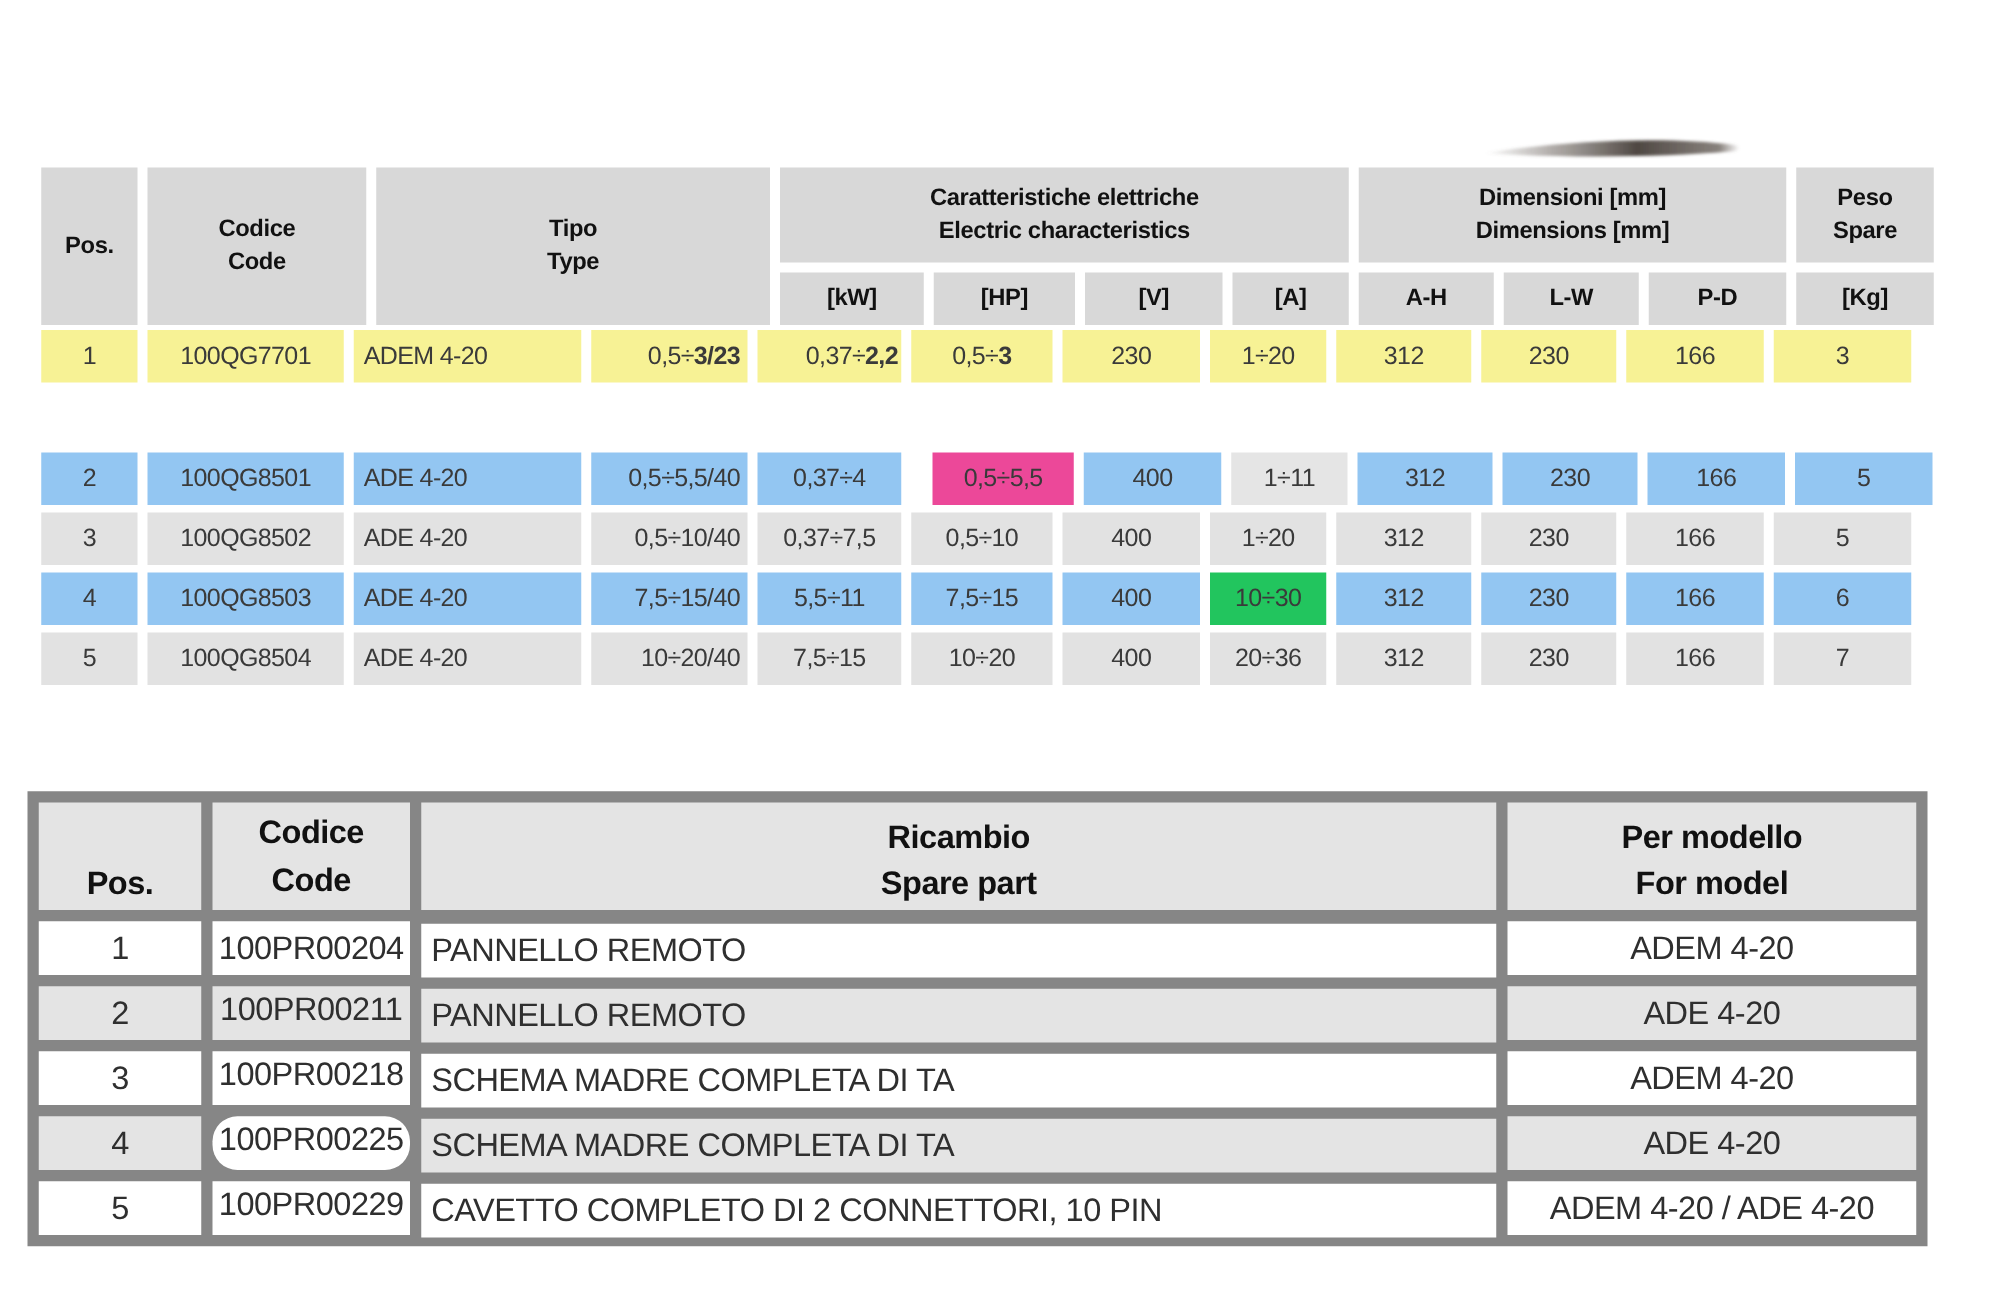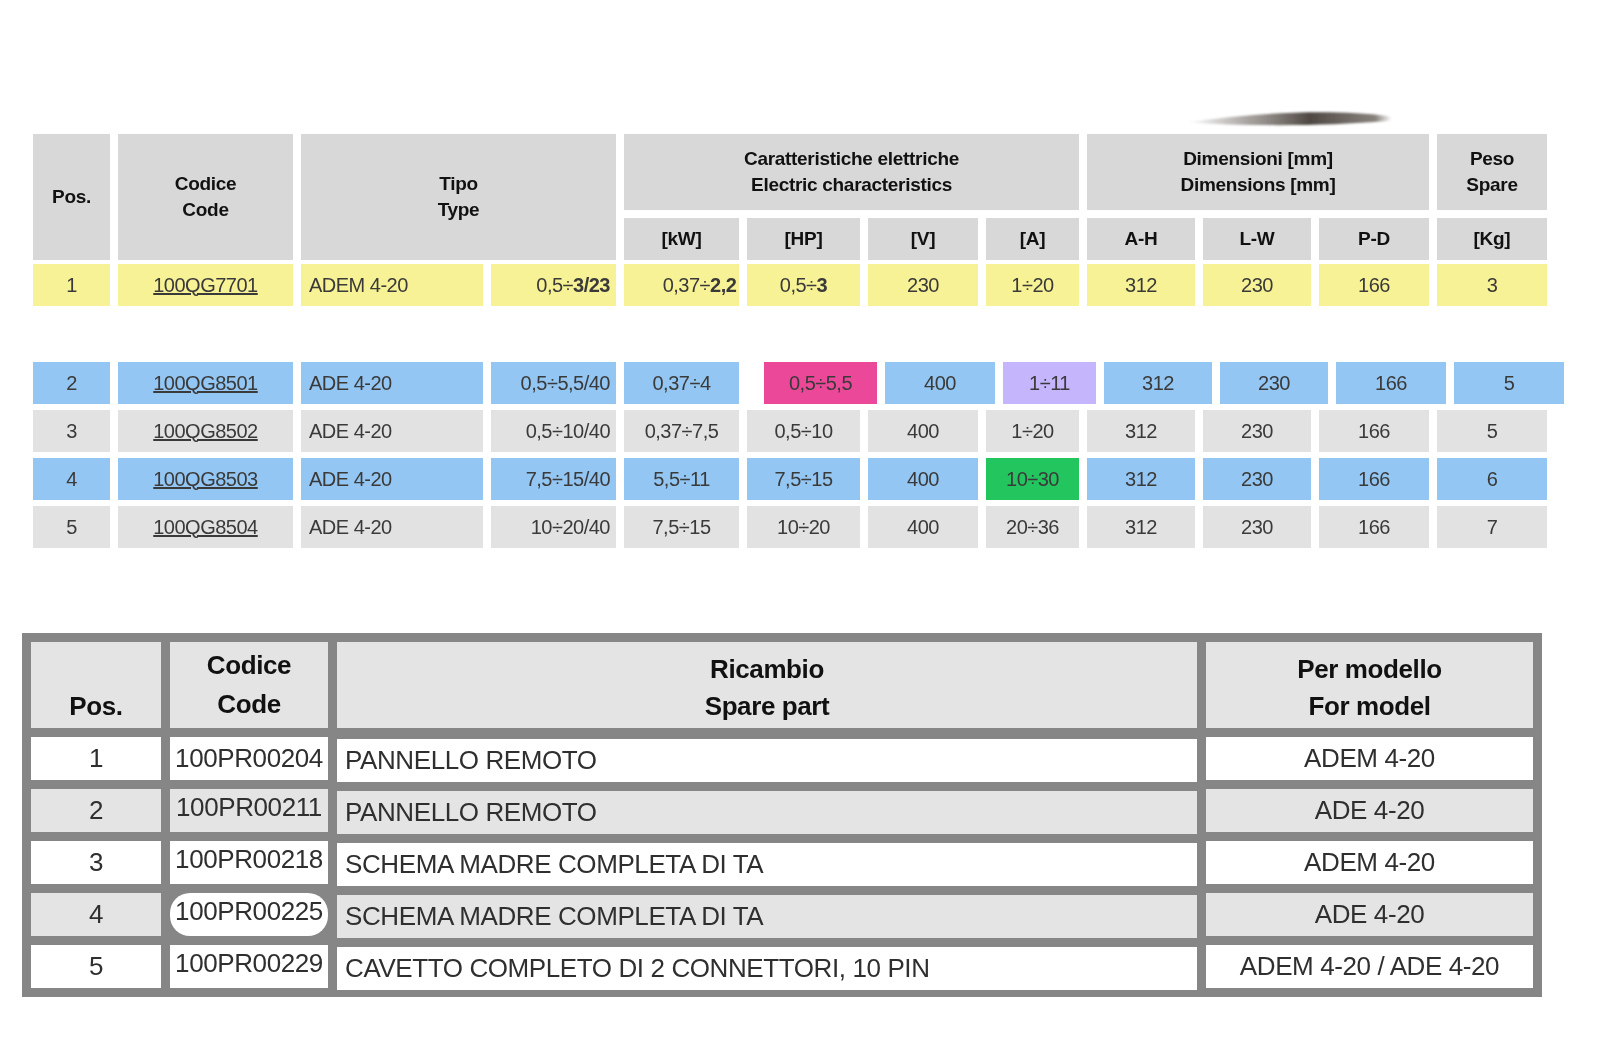--- a/index.html
+++ b/index.html
@@ -22,21 +22,21 @@
   .h-ele {grid-column:5/9;grid-row:1;}
   .h-dim {grid-column:9/12;grid-row:1;}
   .h-peso{grid-column:12;grid-row:1;}
   .sub{grid-row:3;}
   .s5{grid-column:5;} .s6{grid-column:6;} .s7{grid-column:7;} .s8{grid-column:8;}
   .s9{grid-column:9;} .s10{grid-column:10;} .s11{grid-column:11;} .s12{grid-column:12;}
 
   .t1-row{position:absolute;left:33px;display:flex;gap:8px;height:42px;}
   .t1-row .cell{font-size:20px;letter-spacing:-0.5px;}
   .t1-row .cell b{font-weight:bold;letter-spacing:-0.5px;}
-  .c0{width:77px;}  .c1{width:175px;text-decoration:underline;} .c2{width:182px;justify-content:flex-start;padding-left:8px;}
+  .c0{width:77px;}  .c1{width:157px;} .c2{width:182px;justify-content:flex-start;padding-left:8px;}
   .c3{width:125px;justify-content:flex-end;padding-right:6px;}
   .c4{width:115px;} .c5{width:113px;} .c6{width:110px;} .c7{width:93px;}
   .c8{width:108px;} .c9{width:108px;} .c10{width:110px;} .c11{width:110px;}
 
   
   .t2{position:absolute;left:22px;top:633px;width:1520px;box-sizing:border-box;
       display:grid;grid-template-columns:130px 158px 860px 327px;
       grid-template-rows:86px repeat(5,43px);gap:9px;padding:9px;background:#868686;}
   .t2 .cell{background:#fff;color:#2f2f2f;font-size:26px;letter-spacing:-0.4px;}
   .t2 .hdr{background:#e4e4e4;font-weight:bold;color:#111;}
@@ -128,21 +128,21 @@
           <div class="cell c11" style="background: rgb(247, 242, 149);">3</div>
         </div>
         <div class="t1-row" style="top: 362px;">
           <div class="cell c0" style="background: rgb(147, 198, 242);">2</div>
           <div class="cell c1" style="background: rgb(147, 198, 242);">100QG8501</div>
           <div class="cell c2" style="background: rgb(147, 198, 242);">ADE 4-20</div>
           <div class="cell c3" style="background: rgb(147, 198, 242);">0,5÷5,5/40</div>
           <div class="cell c4" style="background: rgb(147, 198, 242);">0,37÷4</div>
           <div class="cell c5" style="background: #ec4899; margin-left: 17px;">0,5÷5,5</div>
           <div class="cell c6" style="background: rgb(147, 198, 242);">400</div>
-          <div class="cell c7" style="background: #c4b5fd;">1÷11</div>
+          <div class="cell c7" style="background: #e5e5e5;">1÷11</div>
           <div class="cell c8" style="background: rgb(147, 198, 242);">312</div>
           <div class="cell c9" style="background: rgb(147, 198, 242);">230</div>
           <div class="cell c10" style="background: rgb(147, 198, 242);">166</div>
           <div class="cell c11" style="background: rgb(147, 198, 242);">5</div>
         </div>
         <div class="t1-row" style="top: 410px;">
           <div class="cell c0" style="background: rgb(226, 226, 226);">3</div>
           <div class="cell c1" style="background: rgb(226, 226, 226);">100QG8502</div>
           <div class="cell c2" style="background: rgb(226, 226, 226);">ADE 4-20</div>
           <div class="cell c3" style="background: rgb(226, 226, 226);">0,5÷10/40</div>

